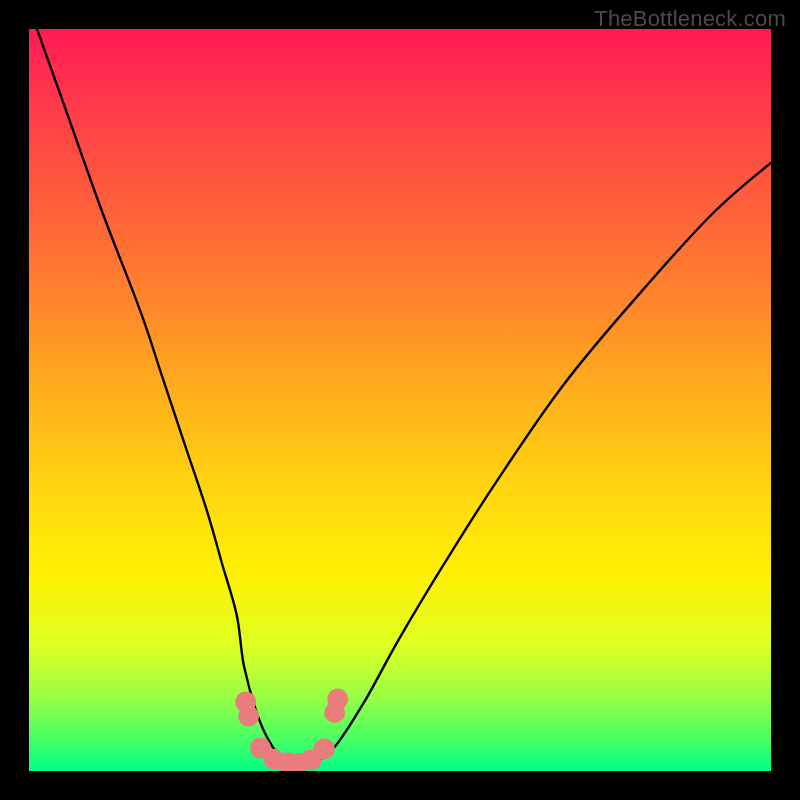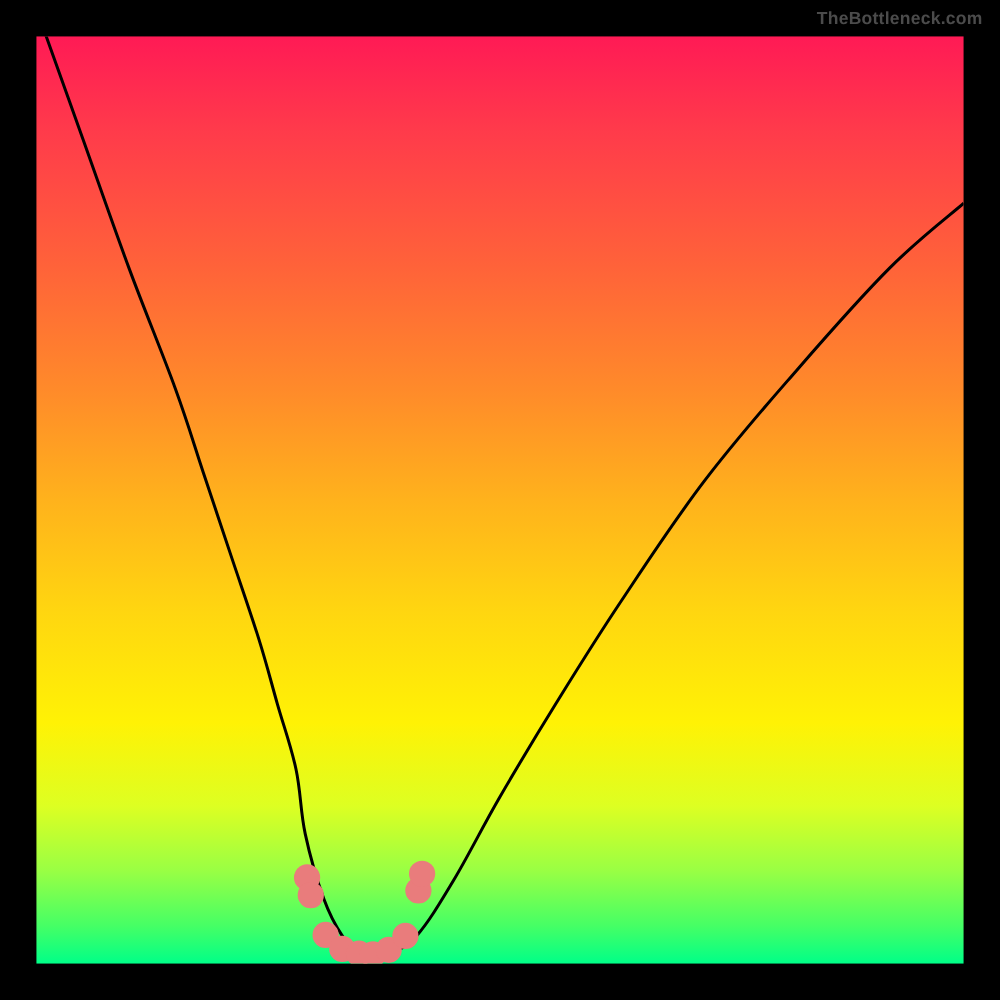--- a/index.html
+++ b/index.html
@@ -39,22 +39,22 @@
       #ddff22 83%,
       #99ff44 90%,
       #44ff66 96%,
       #00ff88 100%
     );
   }
   .watermark {
     position: absolute;
     top: 6px;
     right: 14px;
-    font-size: 14px;
-    font-weight: 700;
+    font-size: 22px;
+    font-weight: 400;
     color: #4b4b4b;
     letter-spacing: 0.2px;
     user-select: none;
   }
   svg.curves {
     position: absolute;
     inset: 0;
   }
 </style>
 </head>

